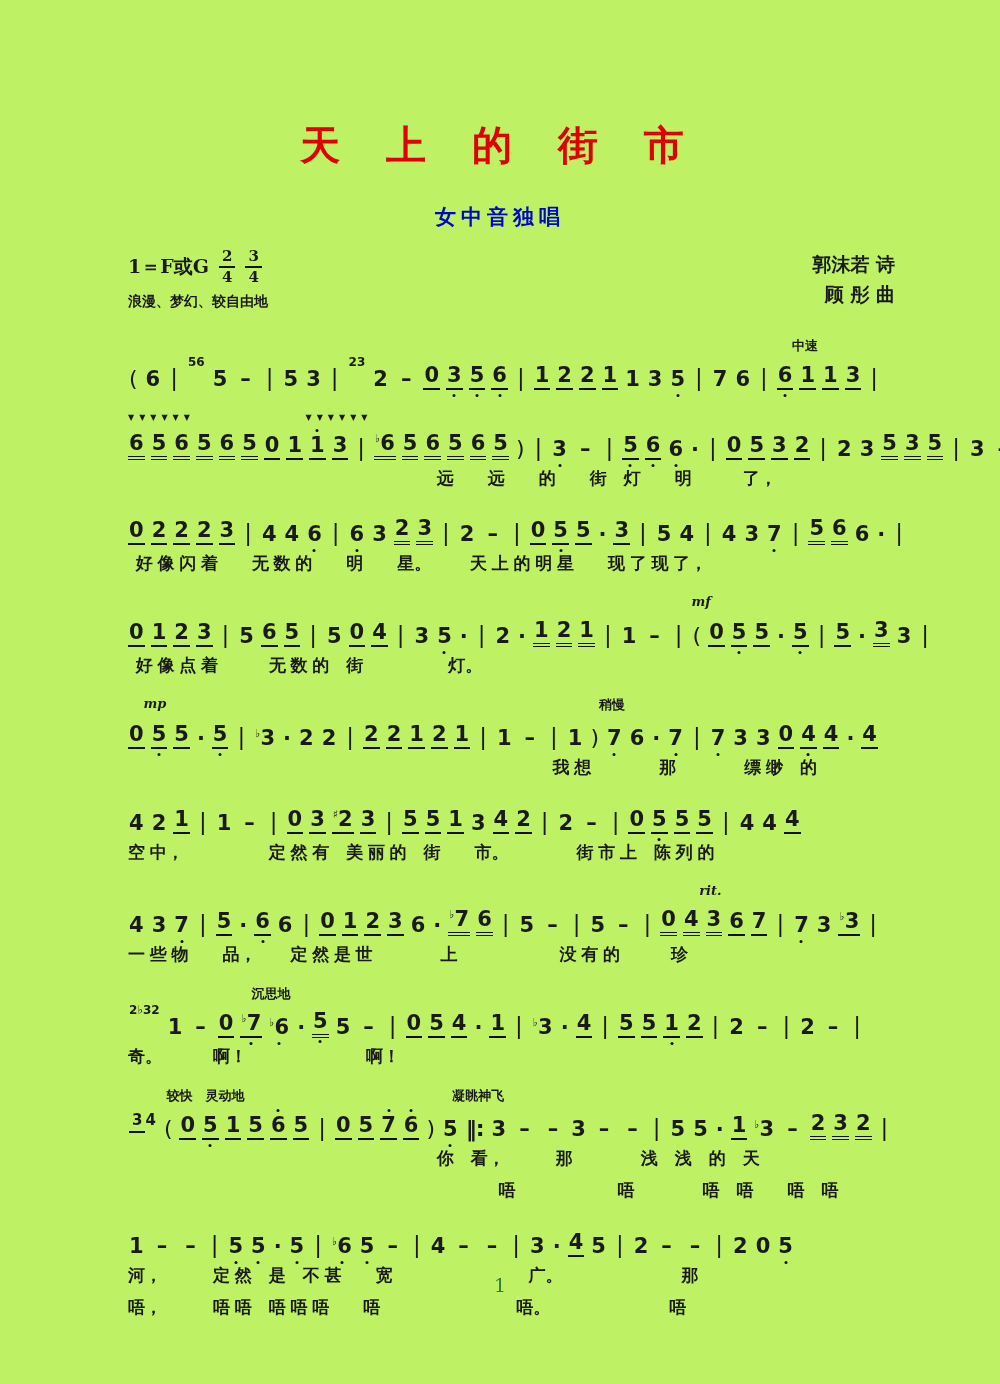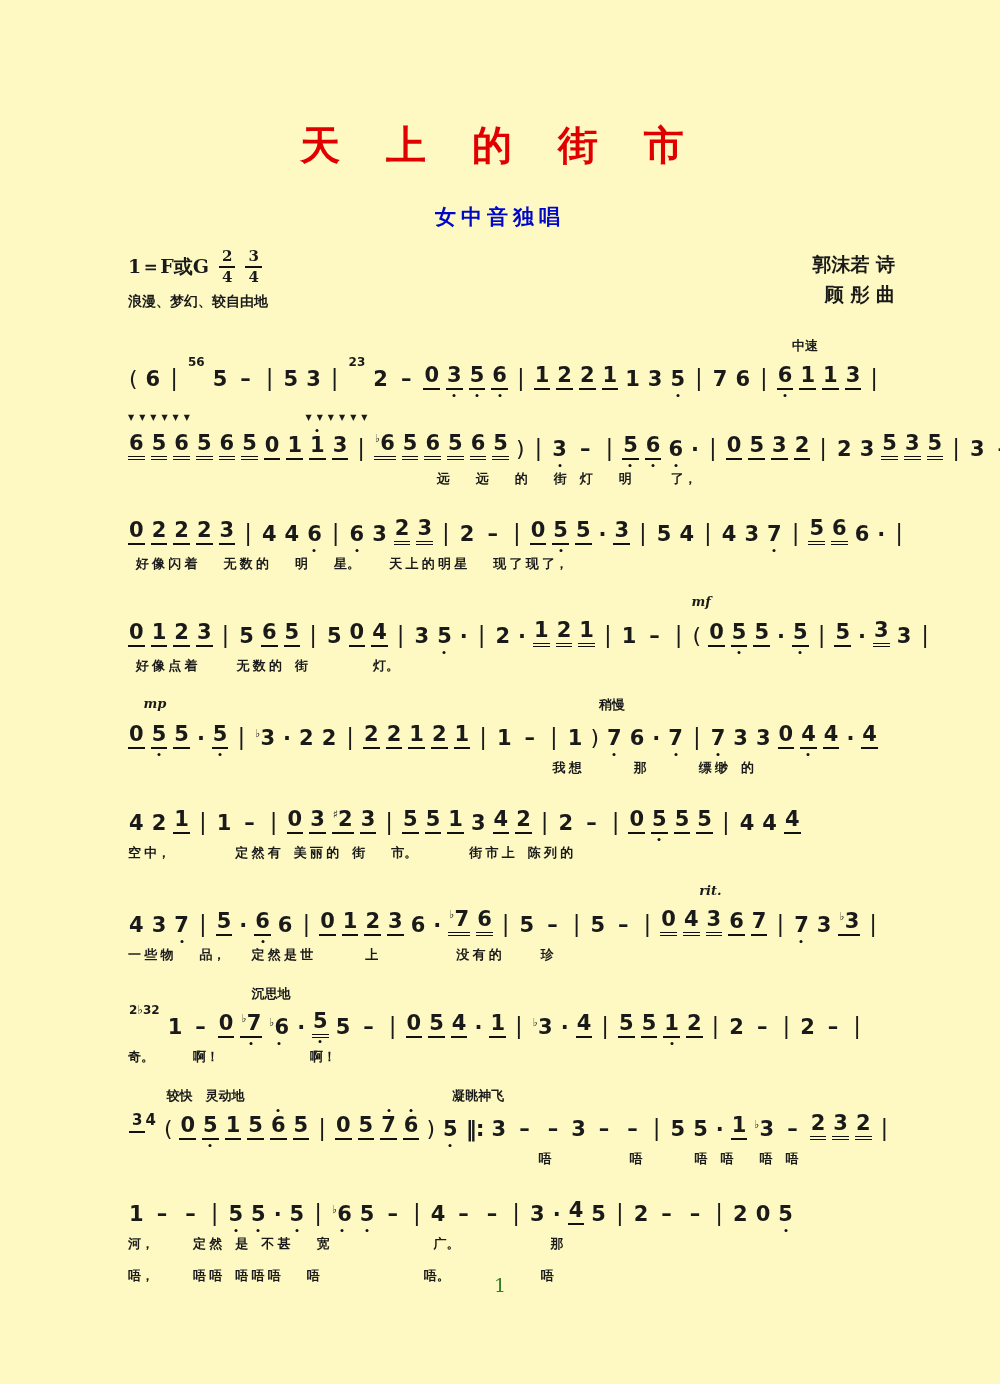--- a/index.html
+++ b/index.html
@@ -1,16 +1,16 @@
 <!DOCTYPE html>
 <html><head>
 <meta charset="utf-8">
 <style>
   html,body{margin:0;padding:0;background:#ffffff;}
-  .page{position:relative;width:1000px;height:1384px;background:#fef9c3;overflow:hidden;
+  .page{position:relative;width:1000px;height:1384px;background:#bef264;overflow:hidden;
         font-family:"DejaVu Serif", serif;color:#1a1a1a;}
   .title{margin:0;padding-top:118px;text-align:center;font-size:40px;font-weight:bold;
          letter-spacing:16px;color:#e00000;font-family:"DejaVu Serif", serif;}
   .subtitle{margin-top:30px;text-align:center;font-size:21px;font-weight:bold;
             letter-spacing:5px;color:#0008c7;}
   .meta{display:flex;justify-content:space-between;align-items:flex-start;
         margin:18px 105px 0 128px;gap:40px;}
   .keyline{font-size:19px;font-weight:bold;display:flex;align-items:center;gap:10px;
            font-family:"DejaVu Serif", serif;}
   .tempo{margin-top:8px;font-size:14px;font-weight:bold;}
@@ -37,22 +37,22 @@
   .da::before{content:"";position:absolute;left:50%;top:-6px;width:3px;height:3px;
               background:#111;border-radius:50%;transform:translateX(-50%);}
   .bar{font-weight:normal;font-size:23px;padding:0 3px;}
   .dash{padding:0 6px;}
   .dotc{padding:0 1px;}
   .paren{font-weight:normal;font-size:22px;}
   .rep{font-weight:bold;font-size:22px;letter-spacing:-1px;}
   .grace{font-size:12px;align-self:flex-start;margin-top:0;padding-top:2px;}
   sup.acc{font-size:11px;vertical-align:super;line-height:0;}
   .notation .frac{align-self:center;margin-bottom:4px;}
-  .lyric{font-size:13px;font-weight:bold;white-space:pre;margin-top:6px;line-height:26px;
-         font-family:Liberation Serif, serif;}
+  .lyric{font-size:17px;font-weight:bold;white-space:pre;margin-top:6px;line-height:26px;
+         font-family:Liberation Sans, sans-serif;}
   .footer{position:absolute;left:0;right:0;bottom:88px;text-align:center;font-size:19px;
           color:#2e7d32;font-family:"DejaVu Serif", serif;}
 </style>
 </head>
 <body>
 
 <div class="page">
   <h1 class="title">天 上 的 街 市</h1>
   <div class="subtitle">女中音独唱</div>
   <div class="meta">
@@ -447,20 +447,21 @@
           <span class="n">5</span>
           <span class="n dotc">·</span>
           <span class="n u1">1</span>
           <span class="n"><sup class="acc">♭</sup>3</span>
           <span class="n dash">–</span>
           <span class="n u2">2</span>
           <span class="n u2">3</span>
           <span class="n u2">2</span>
           <span class="n bar">|</span>
         </div>
+        <div class="lyric" style="padding-left: 40%;">你　看，　　　那　　　　浅　浅　的　天</div>
         <div class="lyric" style="padding-left: 40%; text-align: center;">唔　　　　　　唔　　　　唔　唔　　唔　唔</div>
       </div>
       <div class="system">
         <div class="notation">
           <span class="n">1</span>
           <span class="n dash">–</span>
           <span class="n dash">–</span>
           <span class="n bar">|</span>
           <span class="n db">5</span>
           <span class="n db">5</span>

